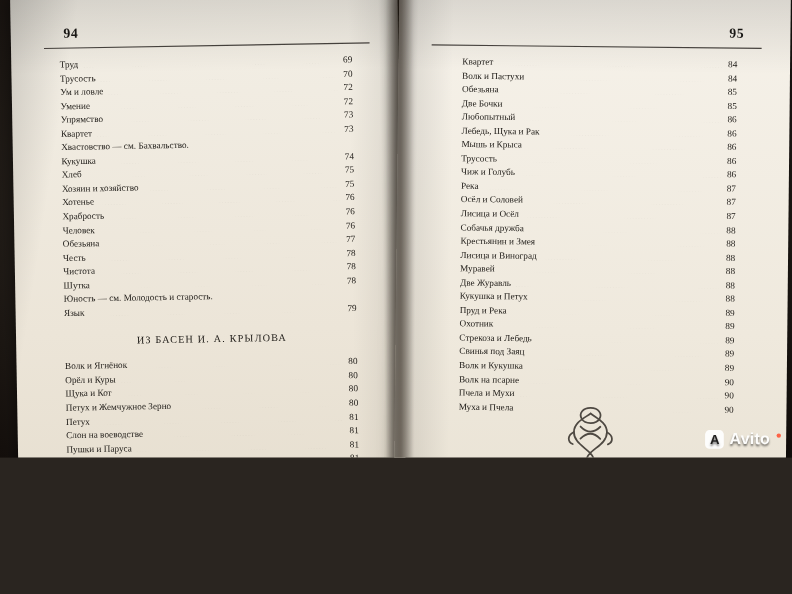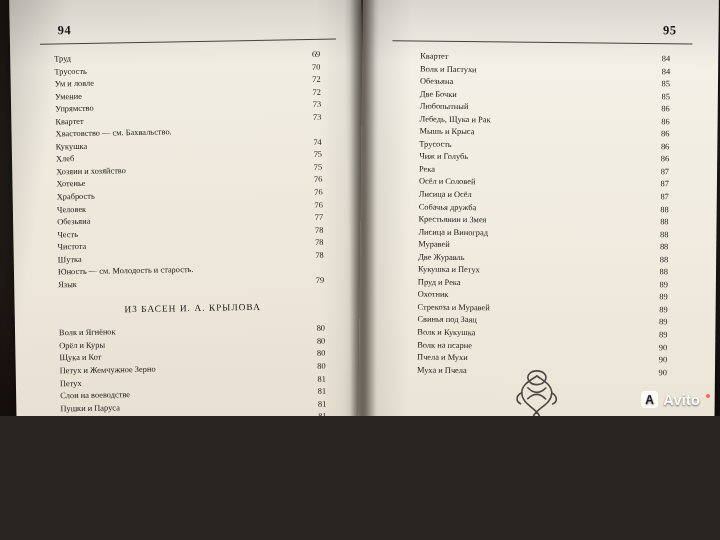--- a/index.html
+++ b/index.html
@@ -508,21 +508,21 @@
               <span class="t">Пруд и Река</span>
               <span class="dots"></span>
               <span class="p">89</span>
             </li>
             <li>
               <span class="t">Охотник</span>
               <span class="dots"></span>
               <span class="p">89</span>
             </li>
             <li>
-              <span class="t">Стрекоза и Муравей</span>
+              <span class="t">Стрекоза и Лебедь</span>
               <span class="dots"></span>
               <span class="p">89</span>
             </li>
             <li>
               <span class="t">Свинья под Заяц</span>
               <span class="dots"></span>
               <span class="p">89</span>
             </li>
             <li>
               <span class="t">Волк и Кукушка</span>

